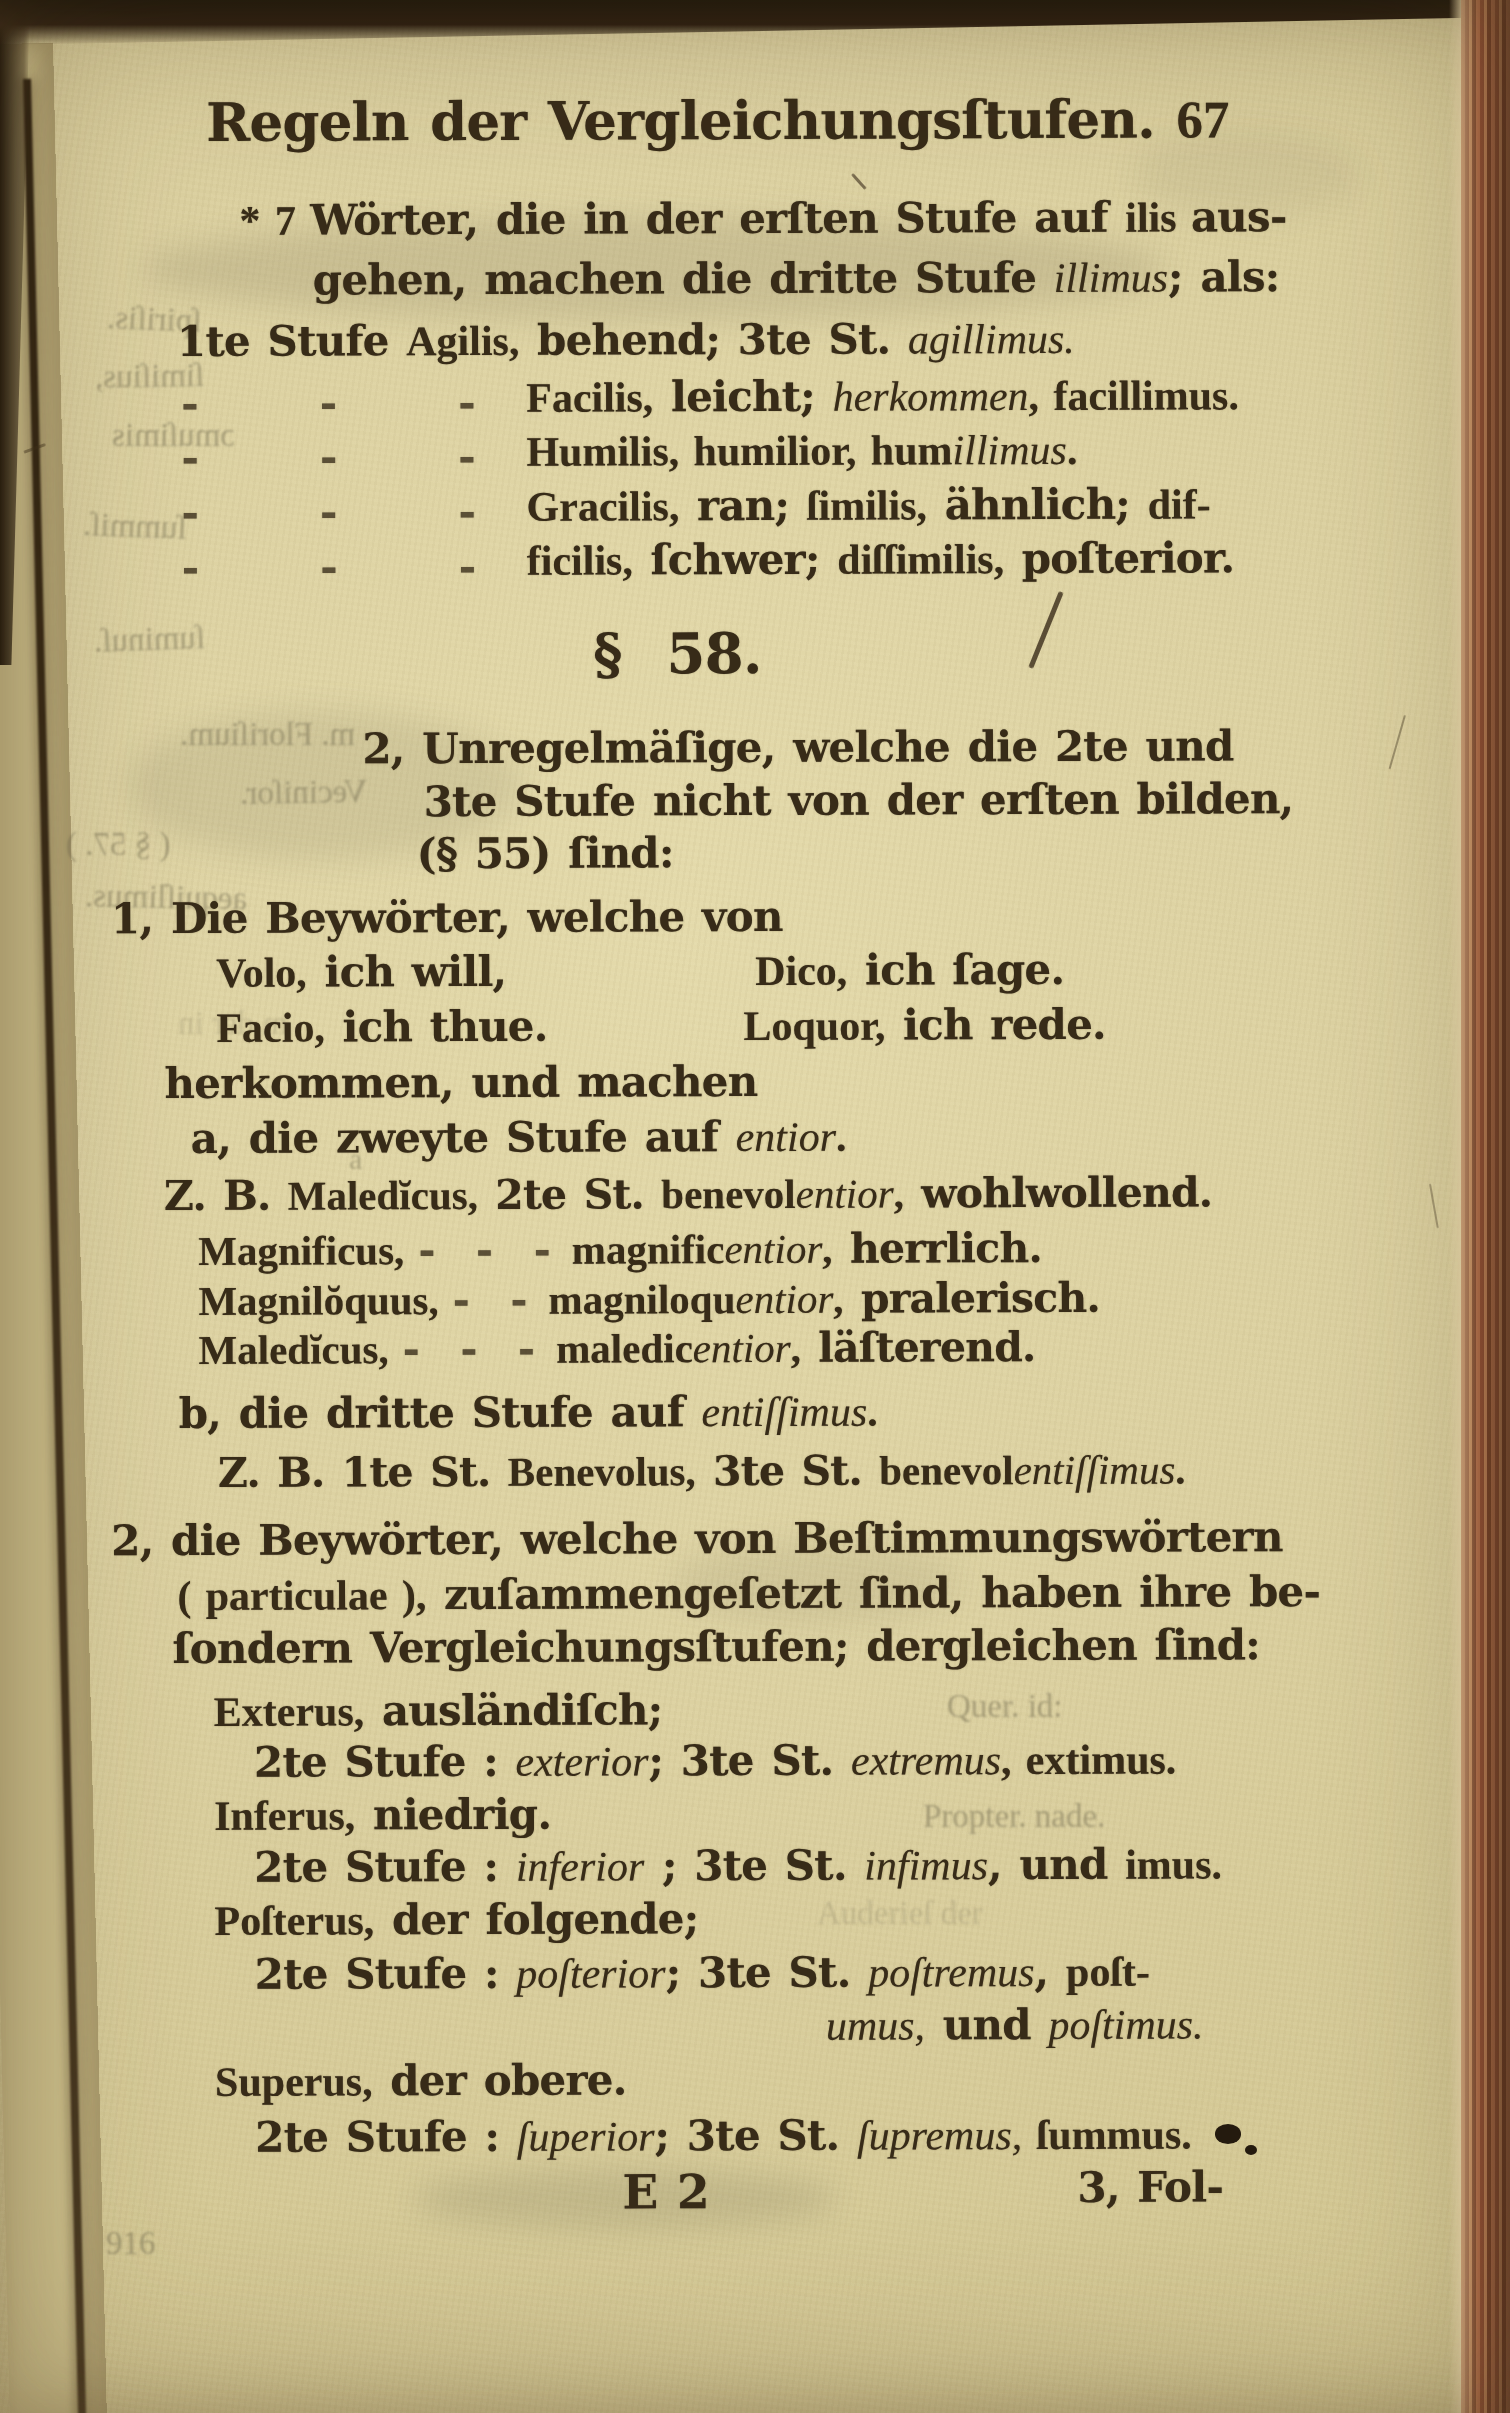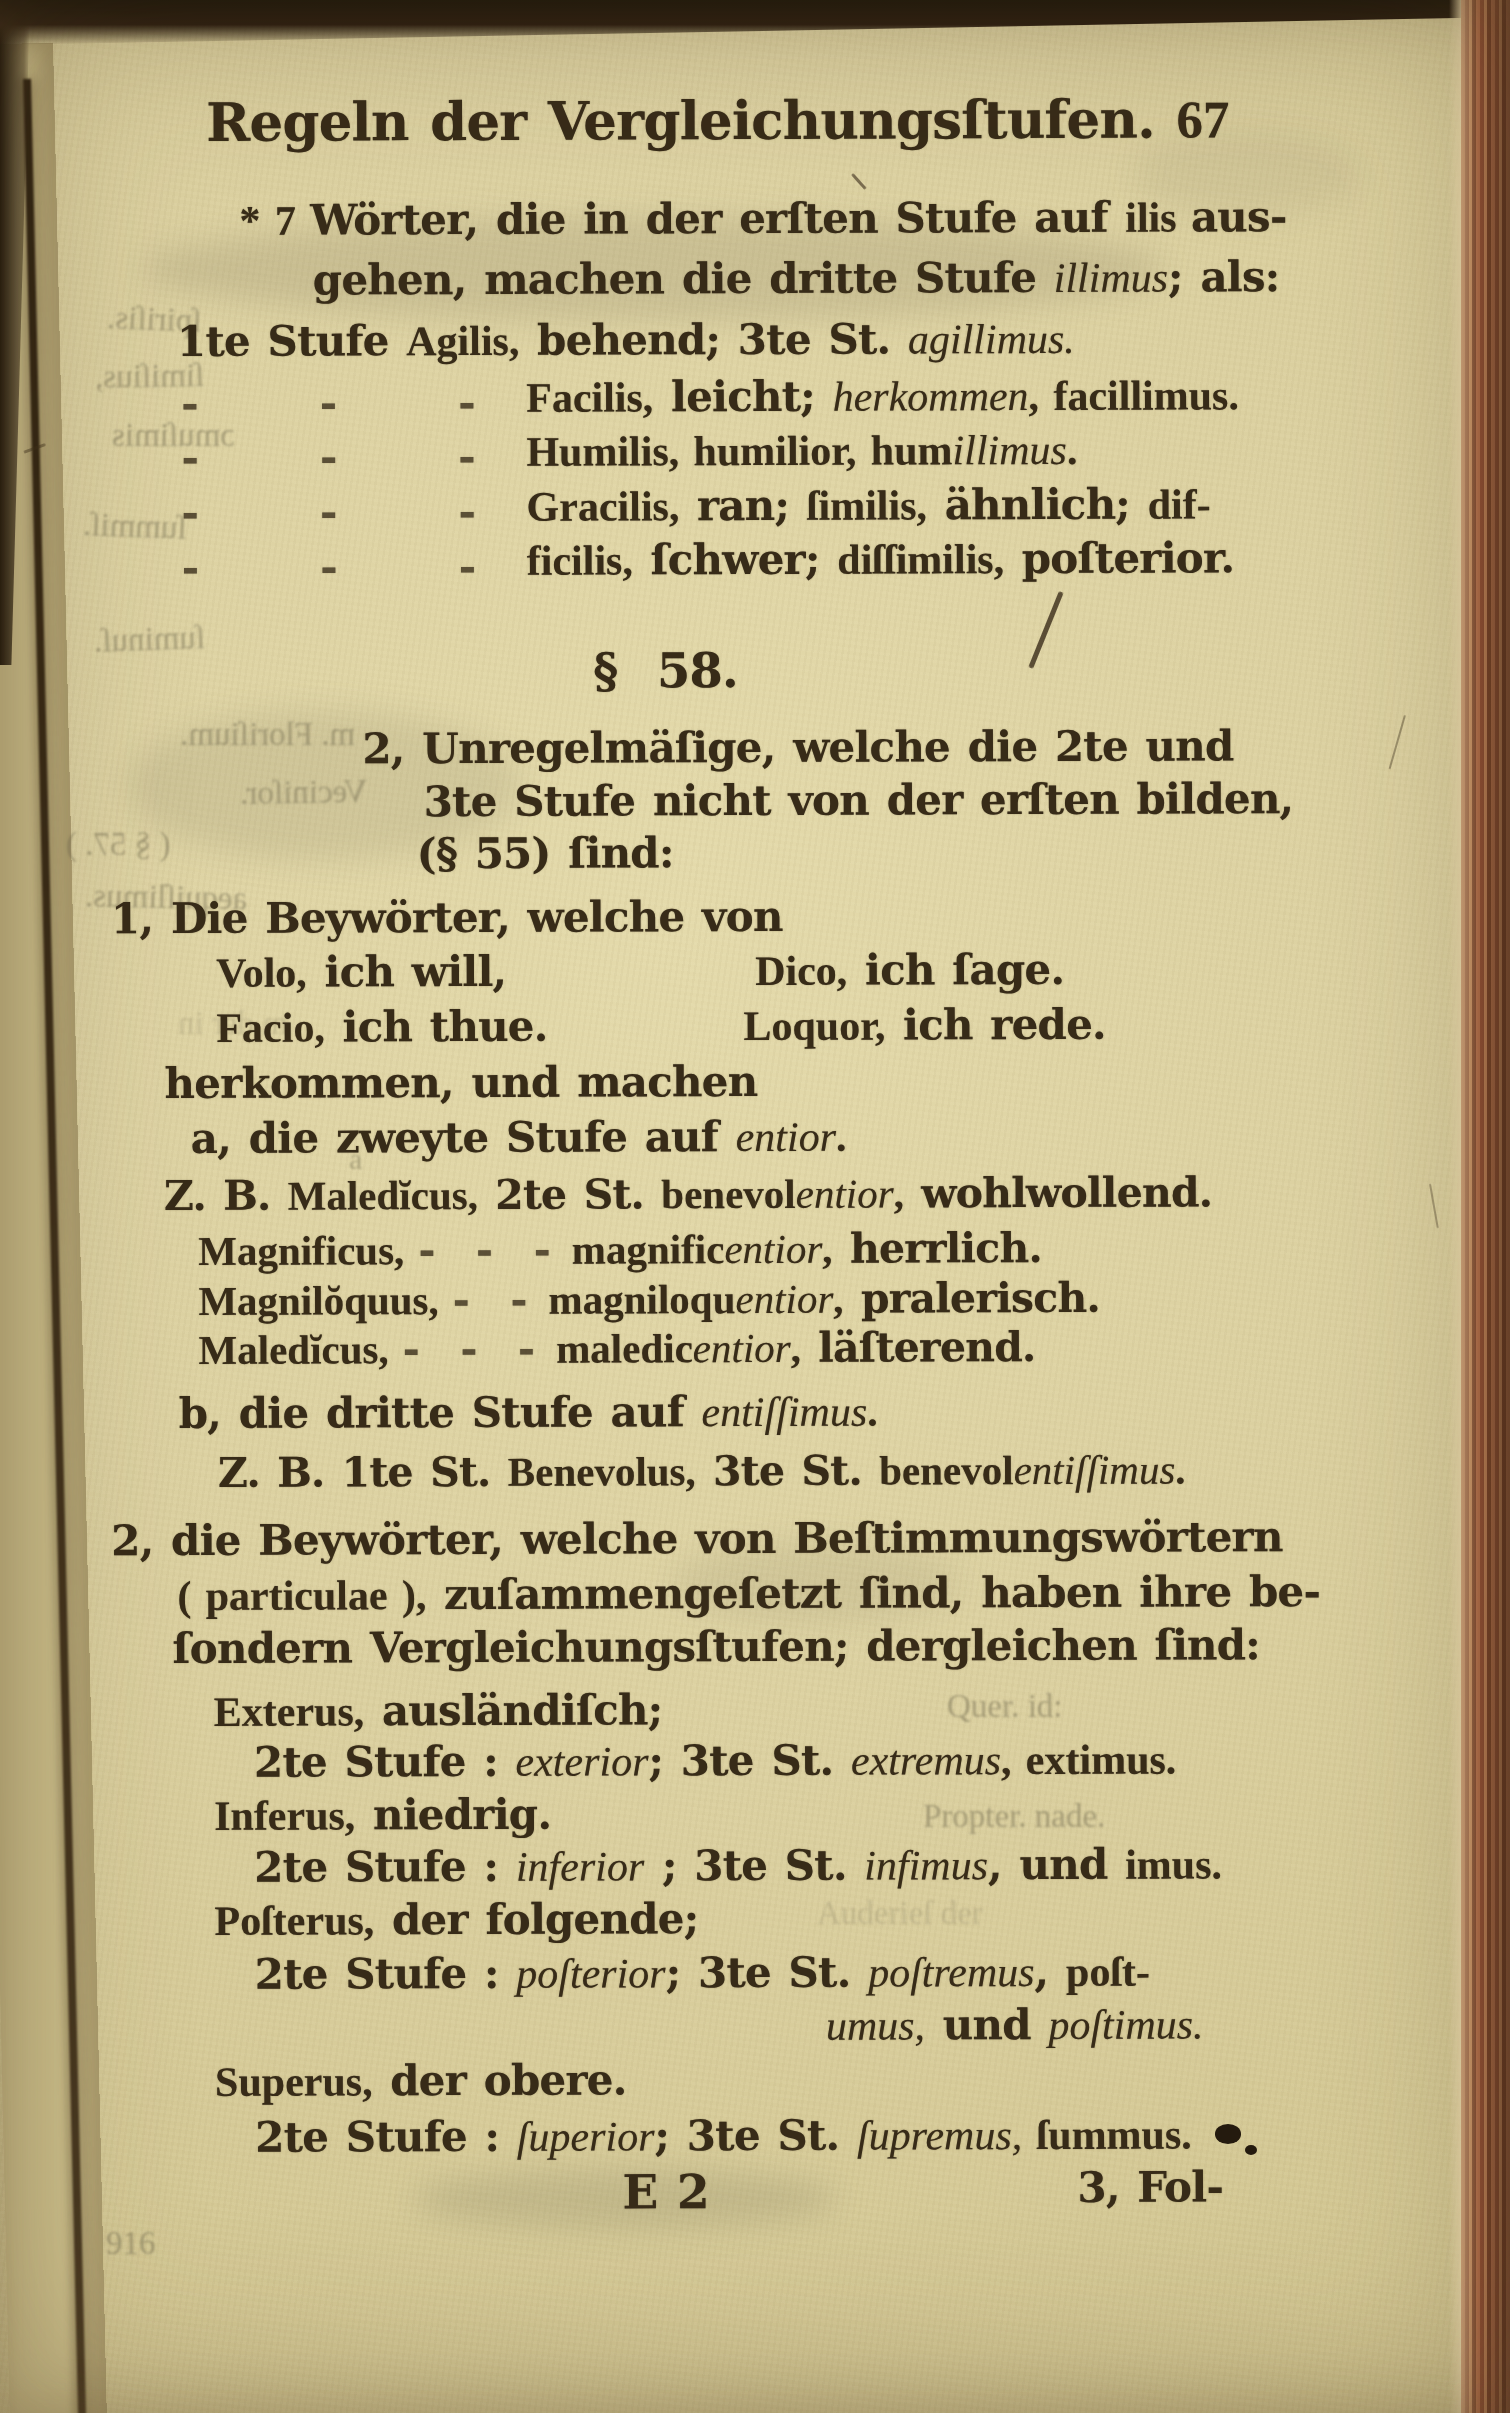--- a/index.html
+++ b/index.html
@@ -87,21 +87,21 @@
     <div class="line" style="left: 316px; top: 255px;"><span class="f">gehen, machen die dritte Stufe </span><span class="i">illimus</span><span class="f">; als:</span></div>
     <div class="line" style="left: 180px; top: 316px;"><span class="f">1te Stufe </span><span class="a">Agilis,</span><span class="f"> behend; 3te St. </span><span class="i">agillimus.</span></div>
     <div class="line" style="left: 184px; top: 378px;"><span class="d">-      -      -</span></div>
     <div class="line" style="left: 529px; top: 373px;"><span class="a">Facilis,</span><span class="f"> leicht; </span><span class="i">herkommen</span><span class="a">, facillimus.</span></div>
     <div class="line" style="left: 184px; top: 432px;"><span class="d">-      -      -</span></div>
     <div class="line" style="left: 529px; top: 428px;"><span class="a">Humilis, humilior, hum</span><span class="i">illimus</span><span class="a">.</span></div>
     <div class="line" style="left: 184px; top: 487px;"><span class="d">-      -      -</span></div>
     <div class="line" style="left: 529px; top: 482px;"><span class="a">Gracilis,</span><span class="f"> ran; </span><span class="a">ſimilis,</span><span class="f"> ähnlich; </span><span class="a">dif-</span></div>
     <div class="line" style="left: 184px; top: 542px;"><span class="d">-      -      -</span></div>
     <div class="line" style="left: 529px; top: 536px;"><span class="a">ficilis,</span><span class="f"> ſchwer; </span><span class="a">diſſimilis,</span><span class="f"> poſterior.</span></div>
-    <div class="line" style="left: 595px; top: 644px; font-size: 48px;"><span class="f">§  58.</span></div>
+    <div class="line" style="left: 595px; top: 622px; font-size: 56px;"><span class="f">§  58.</span></div>
     <div class="line" style="left: 364px; top: 724px;"><span class="f">2, Unregelmäſige, welche die 2te und</span></div>
     <div class="line" style="left: 425px; top: 777px;"><span class="f">3te Stufe nicht von der erſten bilden,</span></div>
     <div class="line" style="left: 418px; top: 829px;"><span class="f">(§ 55) ſind:</span></div>
     <div class="line" style="left: 112px; top: 893px;"><span class="f">1, Die Beywörter, welche von</span></div>
     <div class="line" style="left: 217px; top: 947px;"><span class="a">Volo,</span><span class="f"> ich will,</span></div>
     <div class="line" style="left: 756px; top: 947px;"><span class="a">Dico,</span><span class="f"> ich ſage.</span></div>
     <div class="line" style="left: 217px; top: 1002px;"><span class="a">Facio,</span><span class="f"> ich thue.</span></div>
     <div class="line" style="left: 744px; top: 1002px;"><span class="a">Loquor,</span><span class="f"> ich rede.</span></div>
     <div class="line" style="left: 165px; top: 1058px;"><span class="f">herkommen, und machen</span></div>
     <div class="line" style="left: 191px; top: 1113px;"><span class="f">a, die zweyte Stufe auf </span><span class="i">entior</span><span class="a">.</span></div>

